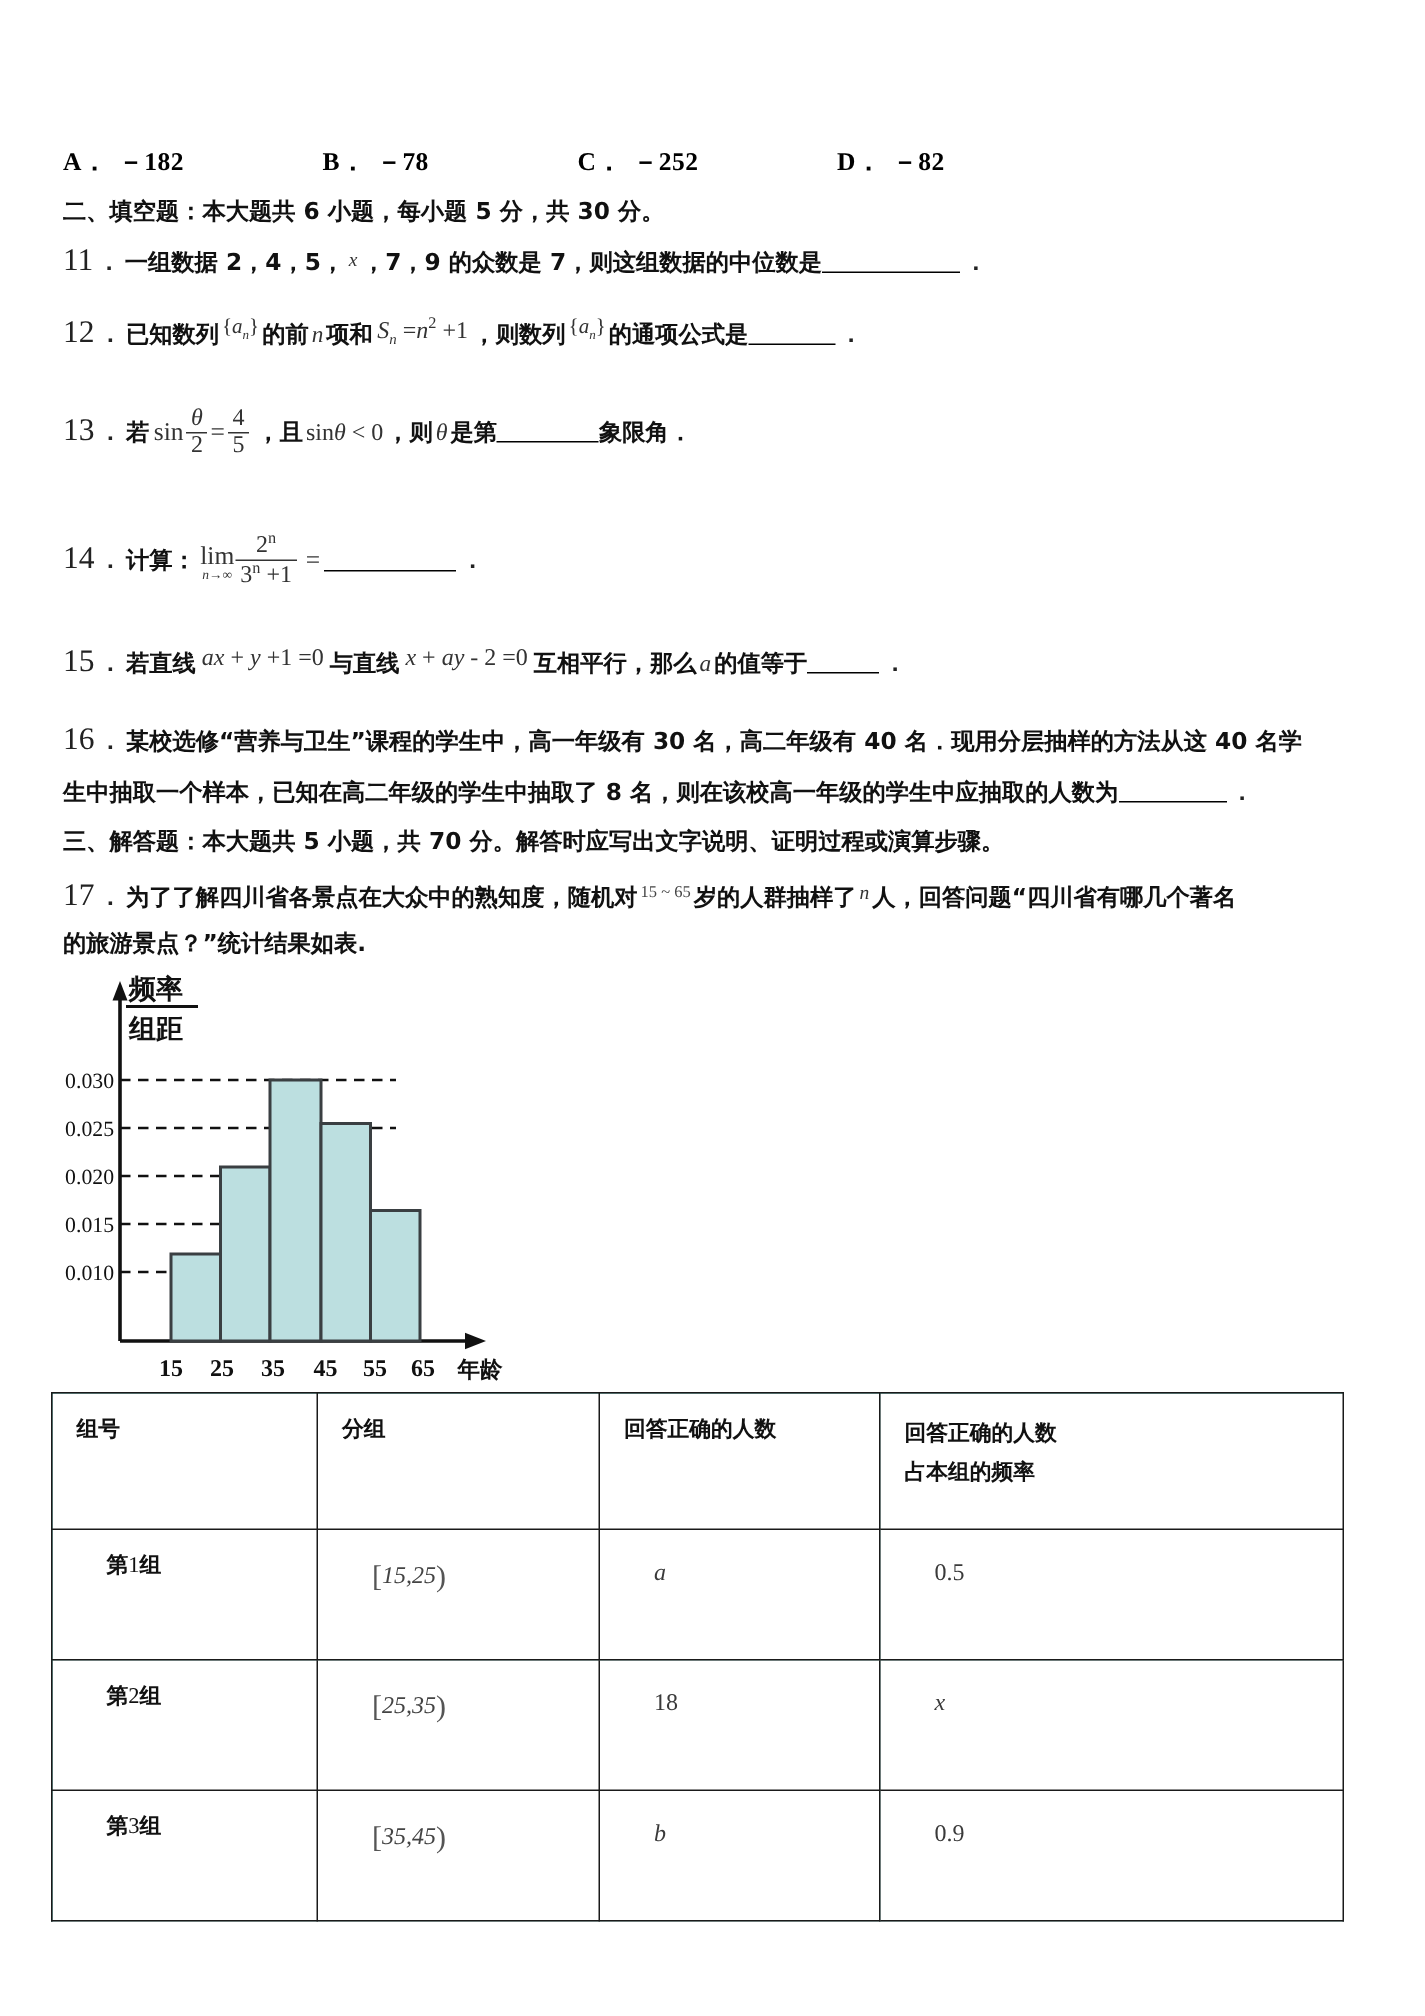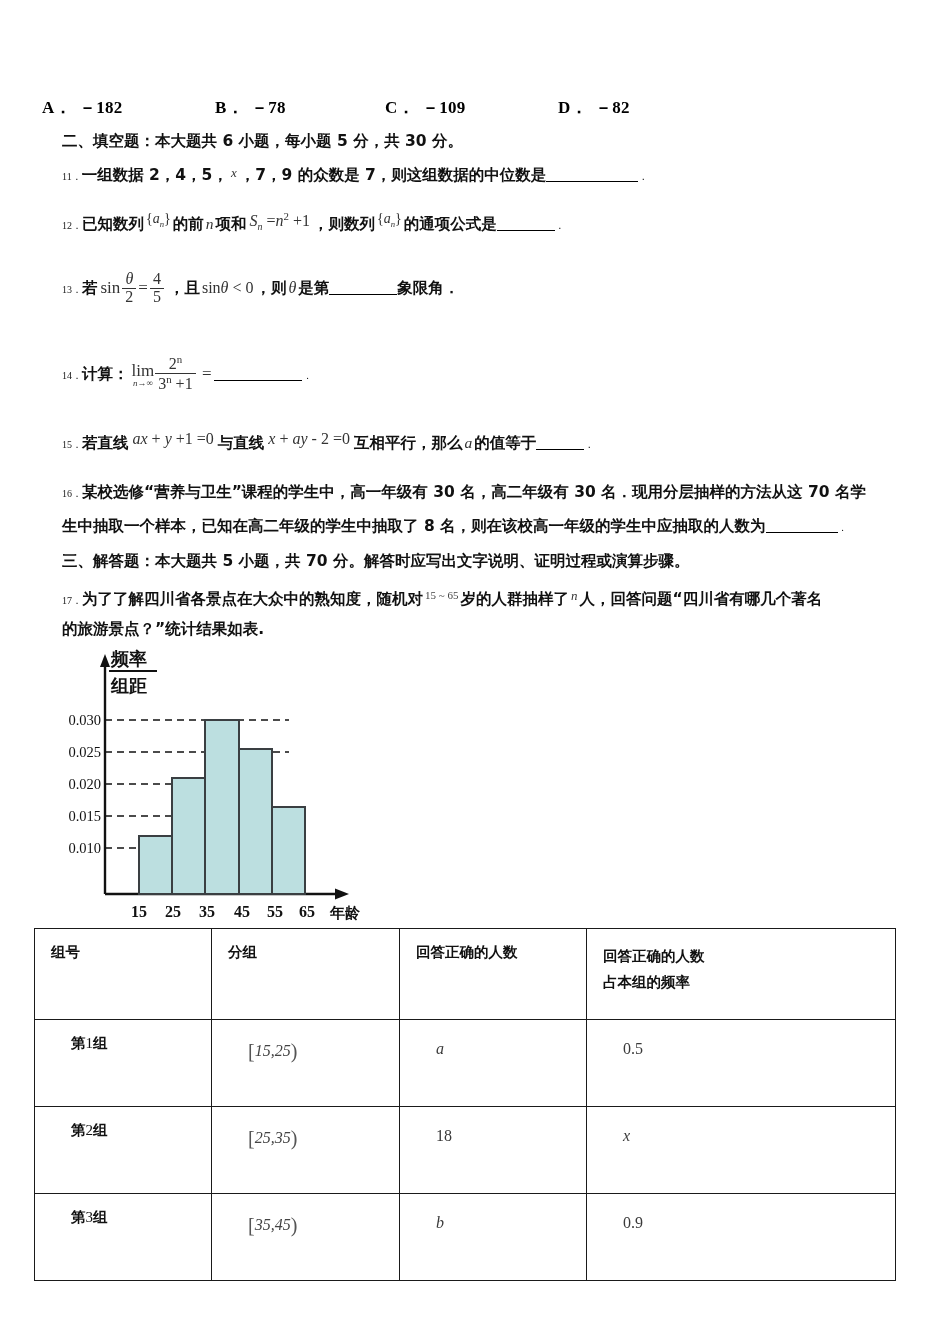--- a/index.html
+++ b/index.html
@@ -44,26 +44,25 @@
 
   
   .qline {
     position: absolute;
     font-size: 15.5px;
     line-height: 22px;
     white-space: nowrap;
     font-family: "DejaVu Sans", "Liberation Sans", sans-serif;
     font-weight: 700;
     color: #111;
-    margin-left: 20px;
   }
   .qnum {
     font-family: "Liberation Serif", "DejaVu Serif", serif;
     font-weight: 400;
-    font-size: 10px;
+    font-size: 21px;
     color: #222;
   }
   .mathv {
     font-family: "Liberation Serif", "DejaVu Serif", serif;
     font-style: italic;
     font-weight: 400;
     color: #333;
   }
   .mathr {
     font-family: "Liberation Serif", "DejaVu Serif", serif;
@@ -89,21 +88,21 @@
     margin: 0 2px;
     position: relative;
     top: -1px;
   }
   .frac .num { display: block; padding: 0 3px; }
   .frac .den { display: block; border-top: 1.3px solid #333; padding: 0 3px; }
 
   
   .chart-wrap {
     position: absolute;
-    left: 57px; top: 642px;
+    left: 32px; top: 642px;
     width: 330px; height: 290px;
   }
 
   
   .tbl {
     position: absolute;
     left: 34px; top: 928px;
     width: 861px;
     border-collapse: collapse;
     table-layout: fixed;
@@ -151,21 +150,21 @@
 <div class="page">
 
   <div class="choices">
     <div class="choice" style="left:0px;">
       <span class="lab">A．</span><span>－182</span>
     </div>
     <div class="choice" style="left:173px;">
       <span class="lab">B．</span><span>－78</span>
     </div>
     <div class="choice" style="left:343px;">
-      <span class="lab">C．</span><span>－109</span>
+      <span class="lab">C．</span><span>－252</span>
     </div>
     <div class="choice" style="left:516px;">
       <span class="lab">D．</span><span>－82</span>
     </div>
   </div>
 
   <div class="qline" style="left:42px; top:130px;">二、填空题：本大题共 6 小题，每小题 5 分，共 30 分。</div>
 
   <div class="qline" style="left:42px; top:162px;">
     <span class="qnum">11．</span><span>一组数据 2，4，5，</span><span class="mathv" style="font-size:13px; vertical-align:3px; padding:0 3px;">x</span><span>，7，9 的众数是 7，则这组数据的中位数是</span><span class="blank" style="width:92px;"></span><span class="qnum">．</span>
@@ -181,21 +180,21 @@
 
   <div class="qline" style="left:42px; top:355px;">
     <span class="qnum">14．</span><span>计算：</span><span class="mathr" style="font-size:17px; padding:0 3px; display:inline-block; vertical-align:middle;"><span style="display:inline-block; text-align:center; line-height:1.0; vertical-align:middle;"><span style="display:block;">lim</span><span style="display:block; font-size:9px;"><span class="mathv">n</span>→∞</span></span><span class="frac" style="font-size:16px; margin-left:1px;"><span class="num mathr">2<span class="supr">n</span></span><span class="den mathr">3<span class="supr">n</span> +1</span></span> =</span><span class="blank" style="width:88px;"></span><span class="qnum">．</span>
   </div>
 
   <div class="qline" style="left:42px; top:428px;">
     <span class="qnum">15．</span><span>若直线</span><span class="mathr" style="font-size:16px; vertical-align:4px; padding:0 4px;"><span class="mathv">ax</span> + <span class="mathv">y</span> +1 =0</span><span>与直线</span><span class="mathr" style="font-size:16px; vertical-align:4px; padding:0 4px;"><span class="mathv">x</span> + <span class="mathv">ay</span> - 2 =0</span><span>互相平行，那么</span><span class="mathv" style="padding:0 2px;">a</span><span>的值等于</span><span class="blank" style="width:48px;"></span><span class="qnum">．</span>
   </div>
 
   <div class="qline" style="left:42px; top:481px;">
-    <span class="qnum">16．</span><span>某校选修“营养与卫生”课程的学生中，高一年级有 30 名，高二年级有 30 名．现用分层抽样的方法从这 70 名学</span>
+    <span class="qnum">16．</span><span>某校选修“营养与卫生”课程的学生中，高一年级有 30 名，高二年级有 40 名．现用分层抽样的方法从这 40 名学</span>
   </div>
   <div class="qline" style="left:42px; top:515px;">
     <span>生中抽取一个样本，已知在高二年级的学生中抽取了 8 名，则在该校高一年级的学生中应抽取的人数为</span><span class="blank" style="width:72px;"></span><span class="qnum">．</span>
   </div>
 
   <div class="qline" style="left:42px; top:550px;">三、解答题：本大题共 5 小题，共 70 分。解答时应写出文字说明、证明过程或演算步骤。</div>
 
   <div class="qline" style="left:42px; top:584px;">
     <span class="qnum">17．</span><span>为了了解四川省各景点在大众中的熟知度，随机对</span><span class="mathr" style="font-size:11px; vertical-align:5px; padding:0 2px; color:#444;">15 ~ 65</span><span>岁的人群抽样了</span><span class="mathv" style="font-size:13px; vertical-align:4px; padding:0 2px;">n</span><span>人，回答问题“四川省有哪几个著名</span>
   </div>

